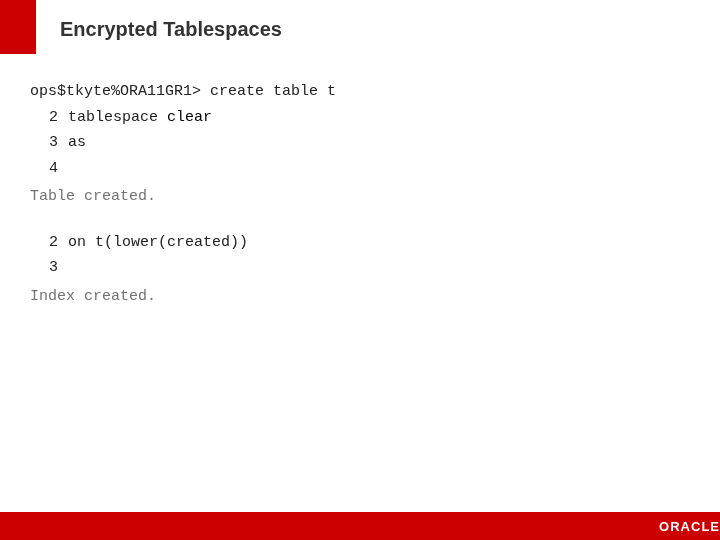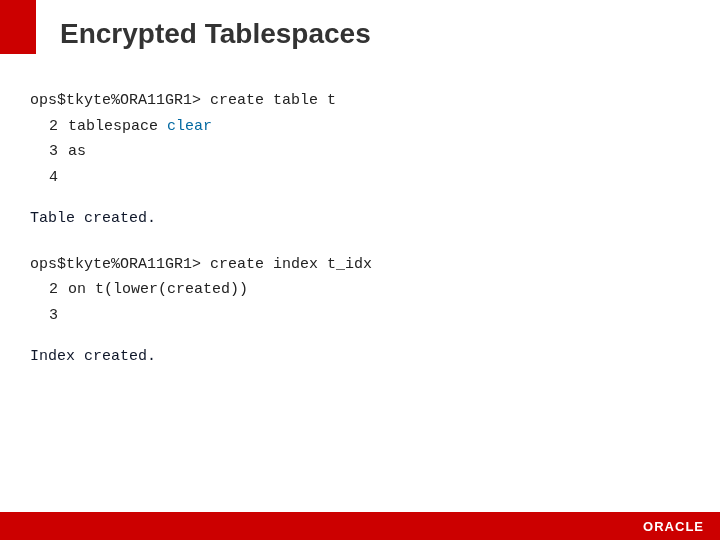--- a/index.html
+++ b/index.html
@@ -25,21 +25,21 @@
       height: 54px;
       background: #cc0000;
     }
 
     .title-area {
       padding: 18px 20px 18px 60px;
       border-bottom: none;
     }
 
     .title-area h1 {
-      font-size: 28px;
+      font-size: 20px;
       font-weight: bold;
       color: #333333;
     }
 
     .content-area {
       padding: 20px 30px 20px 30px;
       font-family: 'Courier New', Courier, monospace;
       font-size: 15px;
       color: #222222;
       line-height: 1.7;
@@ -56,40 +56,39 @@
 
     .line-num {
       display: inline-block;
       width: 28px;
       text-align: right;
       margin-right: 10px;
       color: #222222;
     }
 
     .highlight-red {
-      color: #0369a1;
+      color: #000000;
     }
 
     .result-line {
-      margin-top: 16px;
+      margin-top: 3px;
       margin-bottom: 16px;
-      color: #0f172a;
+      color: #737373;
     }
 
     .bottom-bar {
       position: absolute;
       bottom: 0;
       left: 0;
       width: 100%;
       height: 28px;
       background: #cc0000;
       display: flex;
       align-items: center;
       justify-content: flex-end;
-      padding-right: 16px;
     }
 
     .oracle-logo {
       color: #ffffff;
       font-size: 13px;
       font-family: Arial, Helvetica, sans-serif;
       font-weight: bold;
       letter-spacing: 1px;
     }
   </style>
@@ -117,23 +116,20 @@
       <span>as</span>
     </div>
     <div class="prompt-line">
       <span class="line-num">4</span>
     </div>
     <div class="result-line">Table created.</div>
   </div>
 
   <div class="code-block">
     <div class="prompt-line">
-      <span>ops$tkyte%ORA11GR1&gt; create index t_idx</span>
-    </div>
-    <div class="prompt-line">
       <span class="line-num">2</span>
       <span>on t(lower(created))</span>
     </div>
     <div class="prompt-line">
       <span class="line-num">3</span>
     </div>
     <div class="result-line">Index created.</div>
   </div>
 
 </div>

